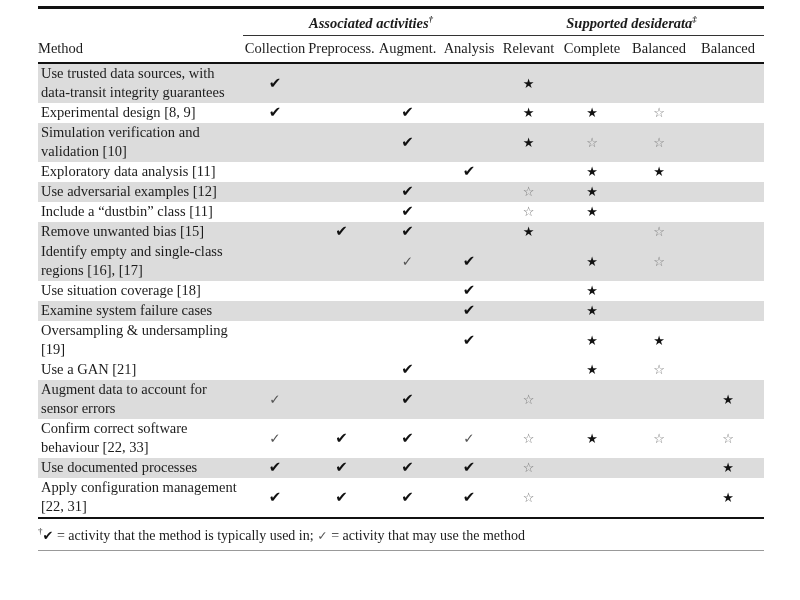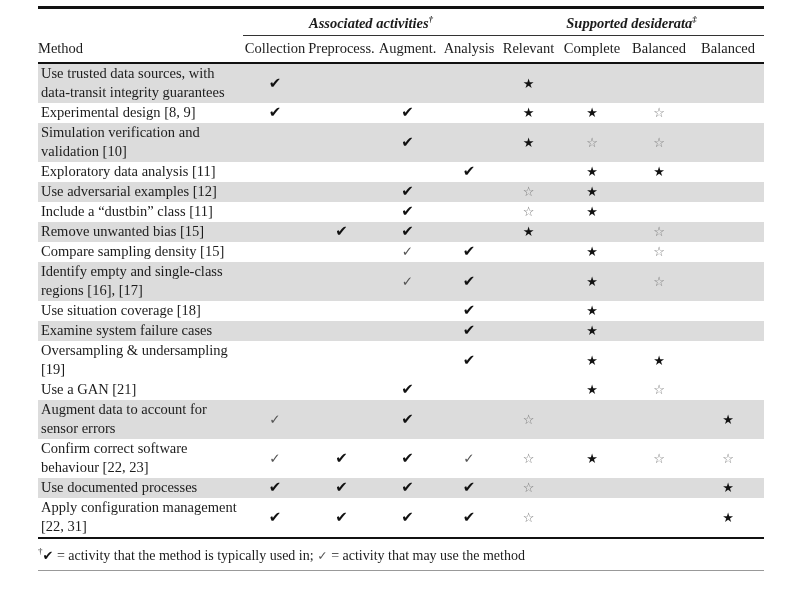--- a/index.html
+++ b/index.html
@@ -196,31 +196,20 @@
           <td class="method-cell">Remove unwanted bias [15]</td>
           <td></td>
           <td><span class="mark-strong">✔</span></td>
           <td><span class="mark-strong">✔</span></td>
           <td></td>
           <td><span class="mark-star">★</span></td>
           <td></td>
           <td><span class="mark-halfstar">☆</span></td>
           <td></td>
         </tr>
-        <tr>
-          <td class="method-cell">Compare sampling density [15]</td>
-          <td></td>
-          <td></td>
-          <td><span class="mark-weak">✓</span></td>
-          <td><span class="mark-strong">✔</span></td>
-          <td></td>
-          <td><span class="mark-star">★</span></td>
-          <td><span class="mark-halfstar">☆</span></td>
-          <td></td>
-        </tr>
         <tr class="stripe">
           <td class="method-cell">Identify empty and single-class regions [16], [17]</td>
           <td></td>
           <td></td>
           <td><span class="mark-weak">✓</span></td>
           <td><span class="mark-strong">✔</span></td>
           <td></td>
           <td><span class="mark-star">★</span></td>
           <td><span class="mark-halfstar">☆</span></td>
           <td></td>
@@ -274,21 +263,21 @@
           <td><span class="mark-weak">✓</span></td>
           <td></td>
           <td><span class="mark-strong">✔</span></td>
           <td></td>
           <td><span class="mark-halfstar">☆</span></td>
           <td></td>
           <td></td>
           <td><span class="mark-star">★</span></td>
         </tr>
         <tr>
-          <td class="method-cell">Confirm correct software behaviour [22, 23]</td>
+          <td class="method-cell">Confirm correct software behaviour [22, 33]</td>
           <td><span class="mark-weak">✓</span></td>
           <td><span class="mark-strong">✔</span></td>
           <td><span class="mark-strong">✔</span></td>
           <td><span class="mark-weak">✓</span></td>
           <td><span class="mark-halfstar">☆</span></td>
           <td><span class="mark-star">★</span></td>
           <td><span class="mark-halfstar">☆</span></td>
           <td><span class="mark-halfstar">☆</span></td>
         </tr>
         <tr class="stripe">

